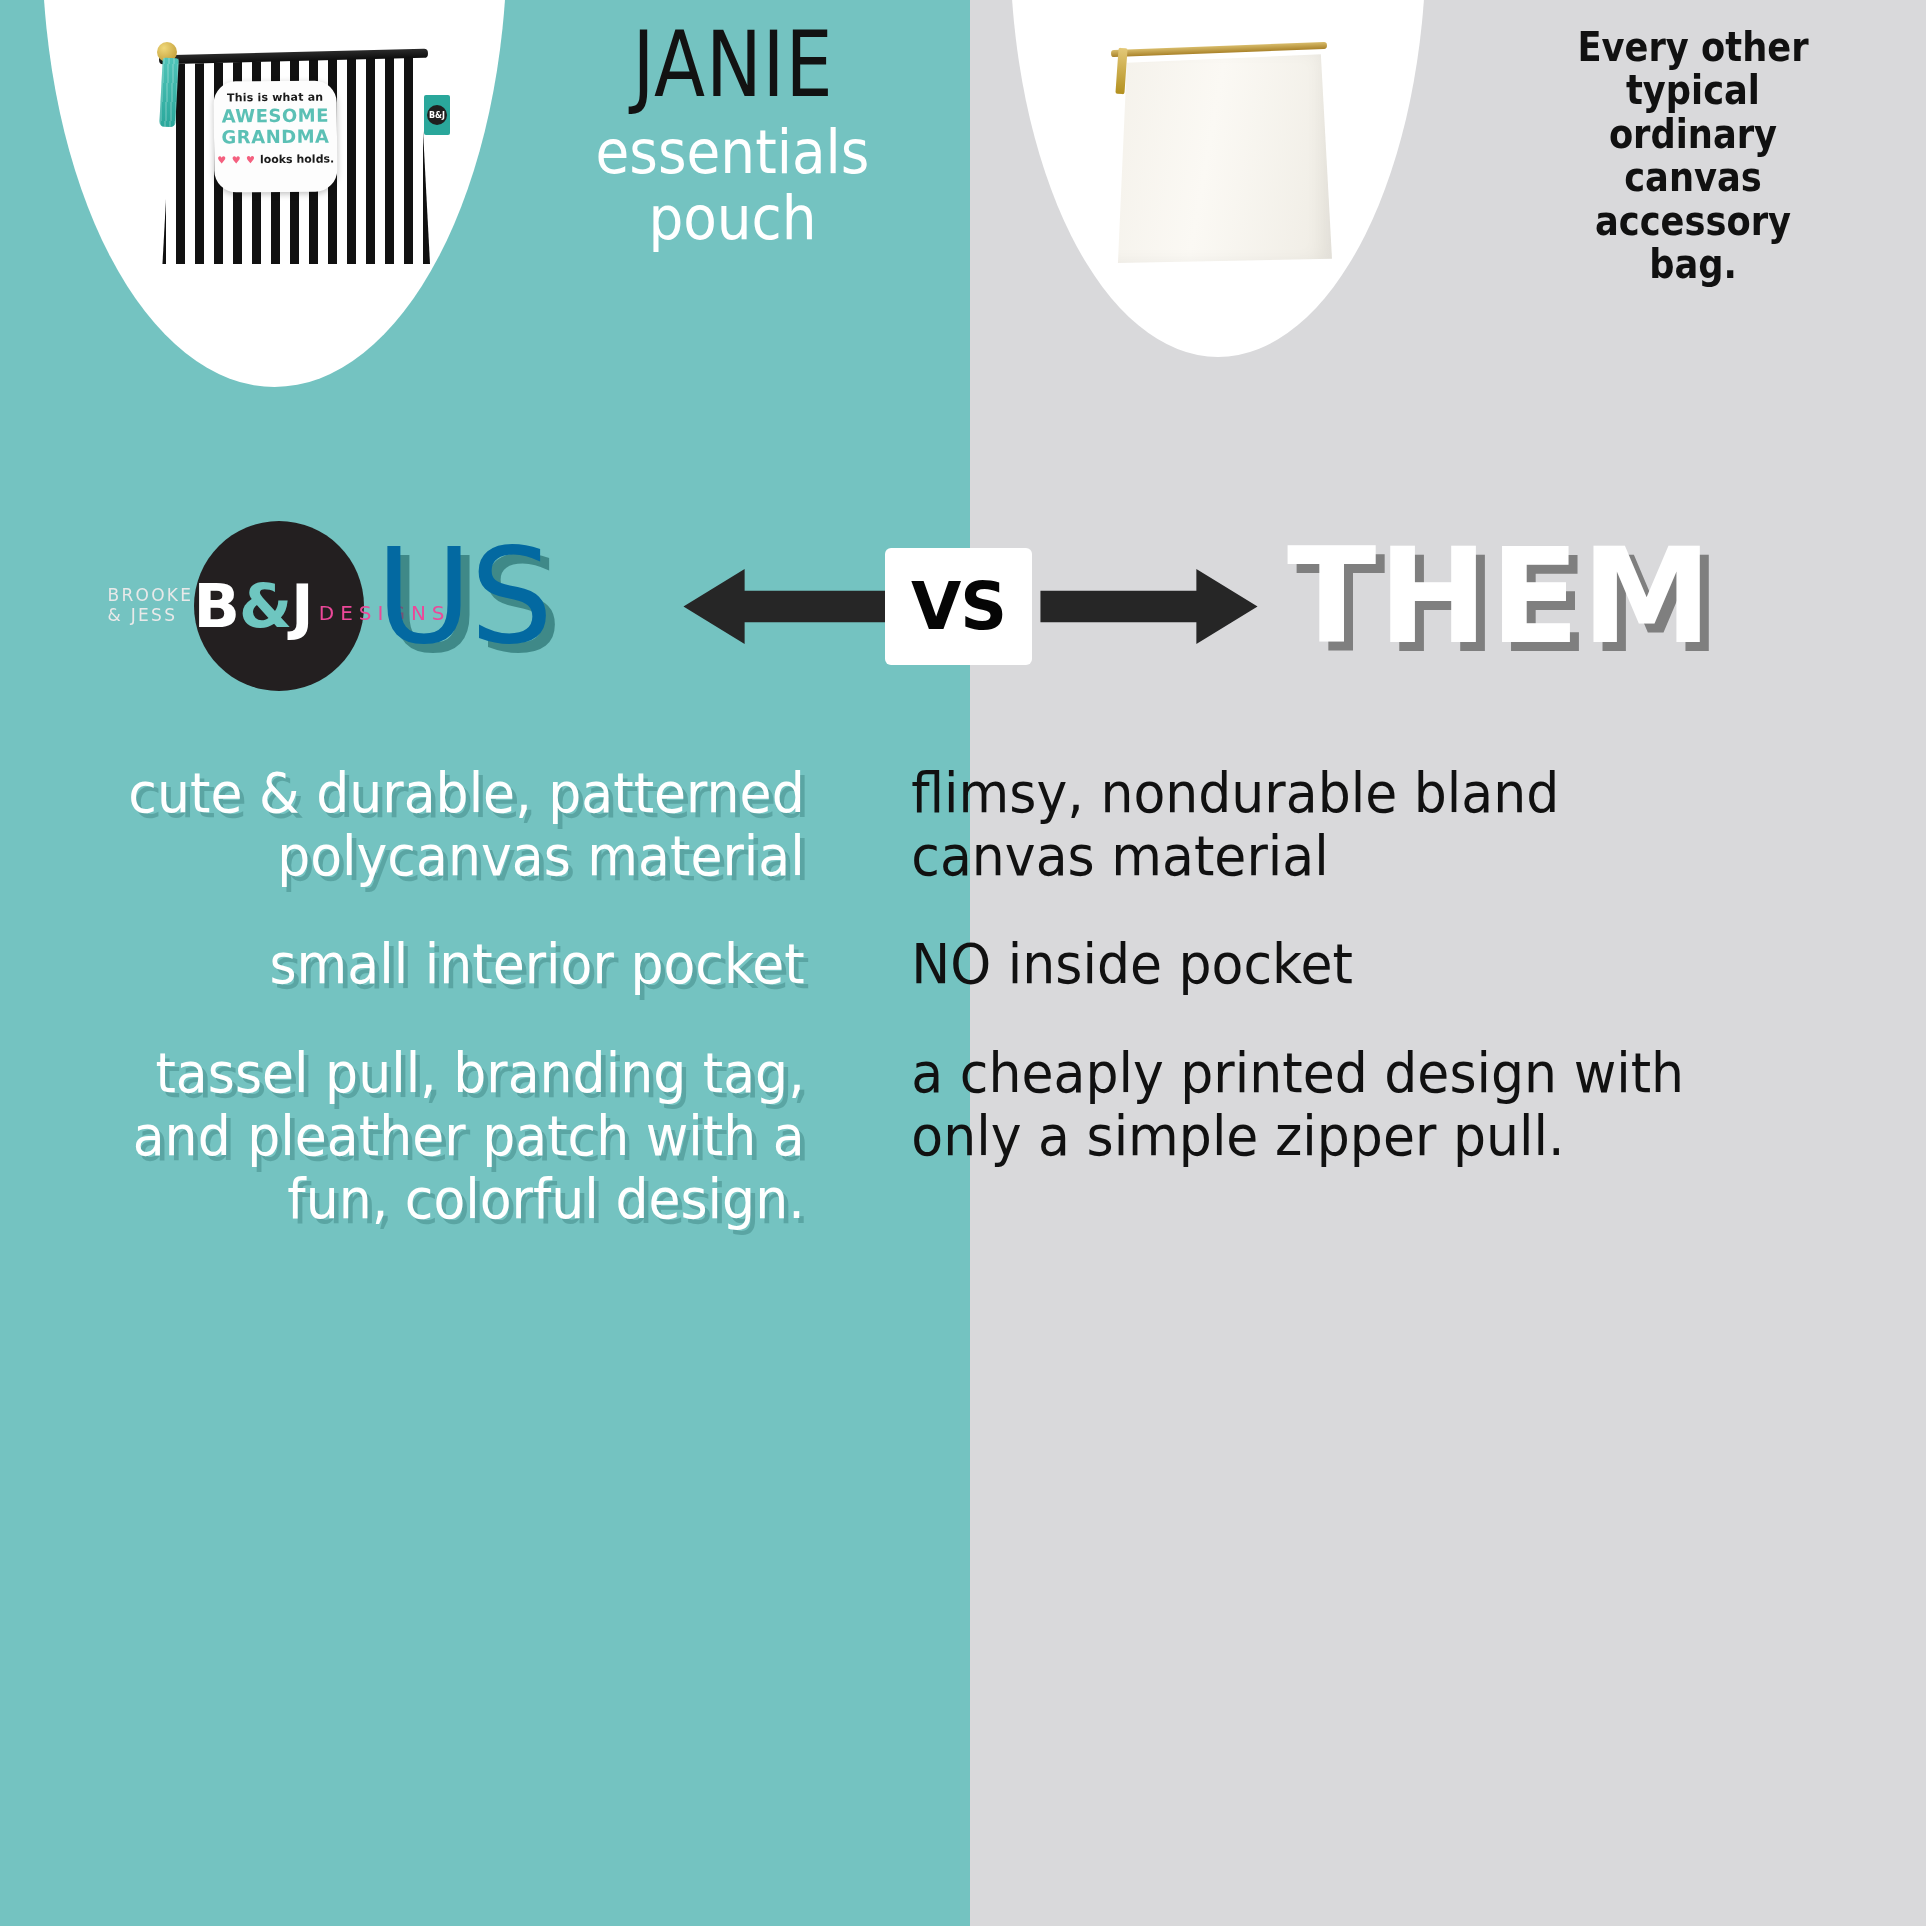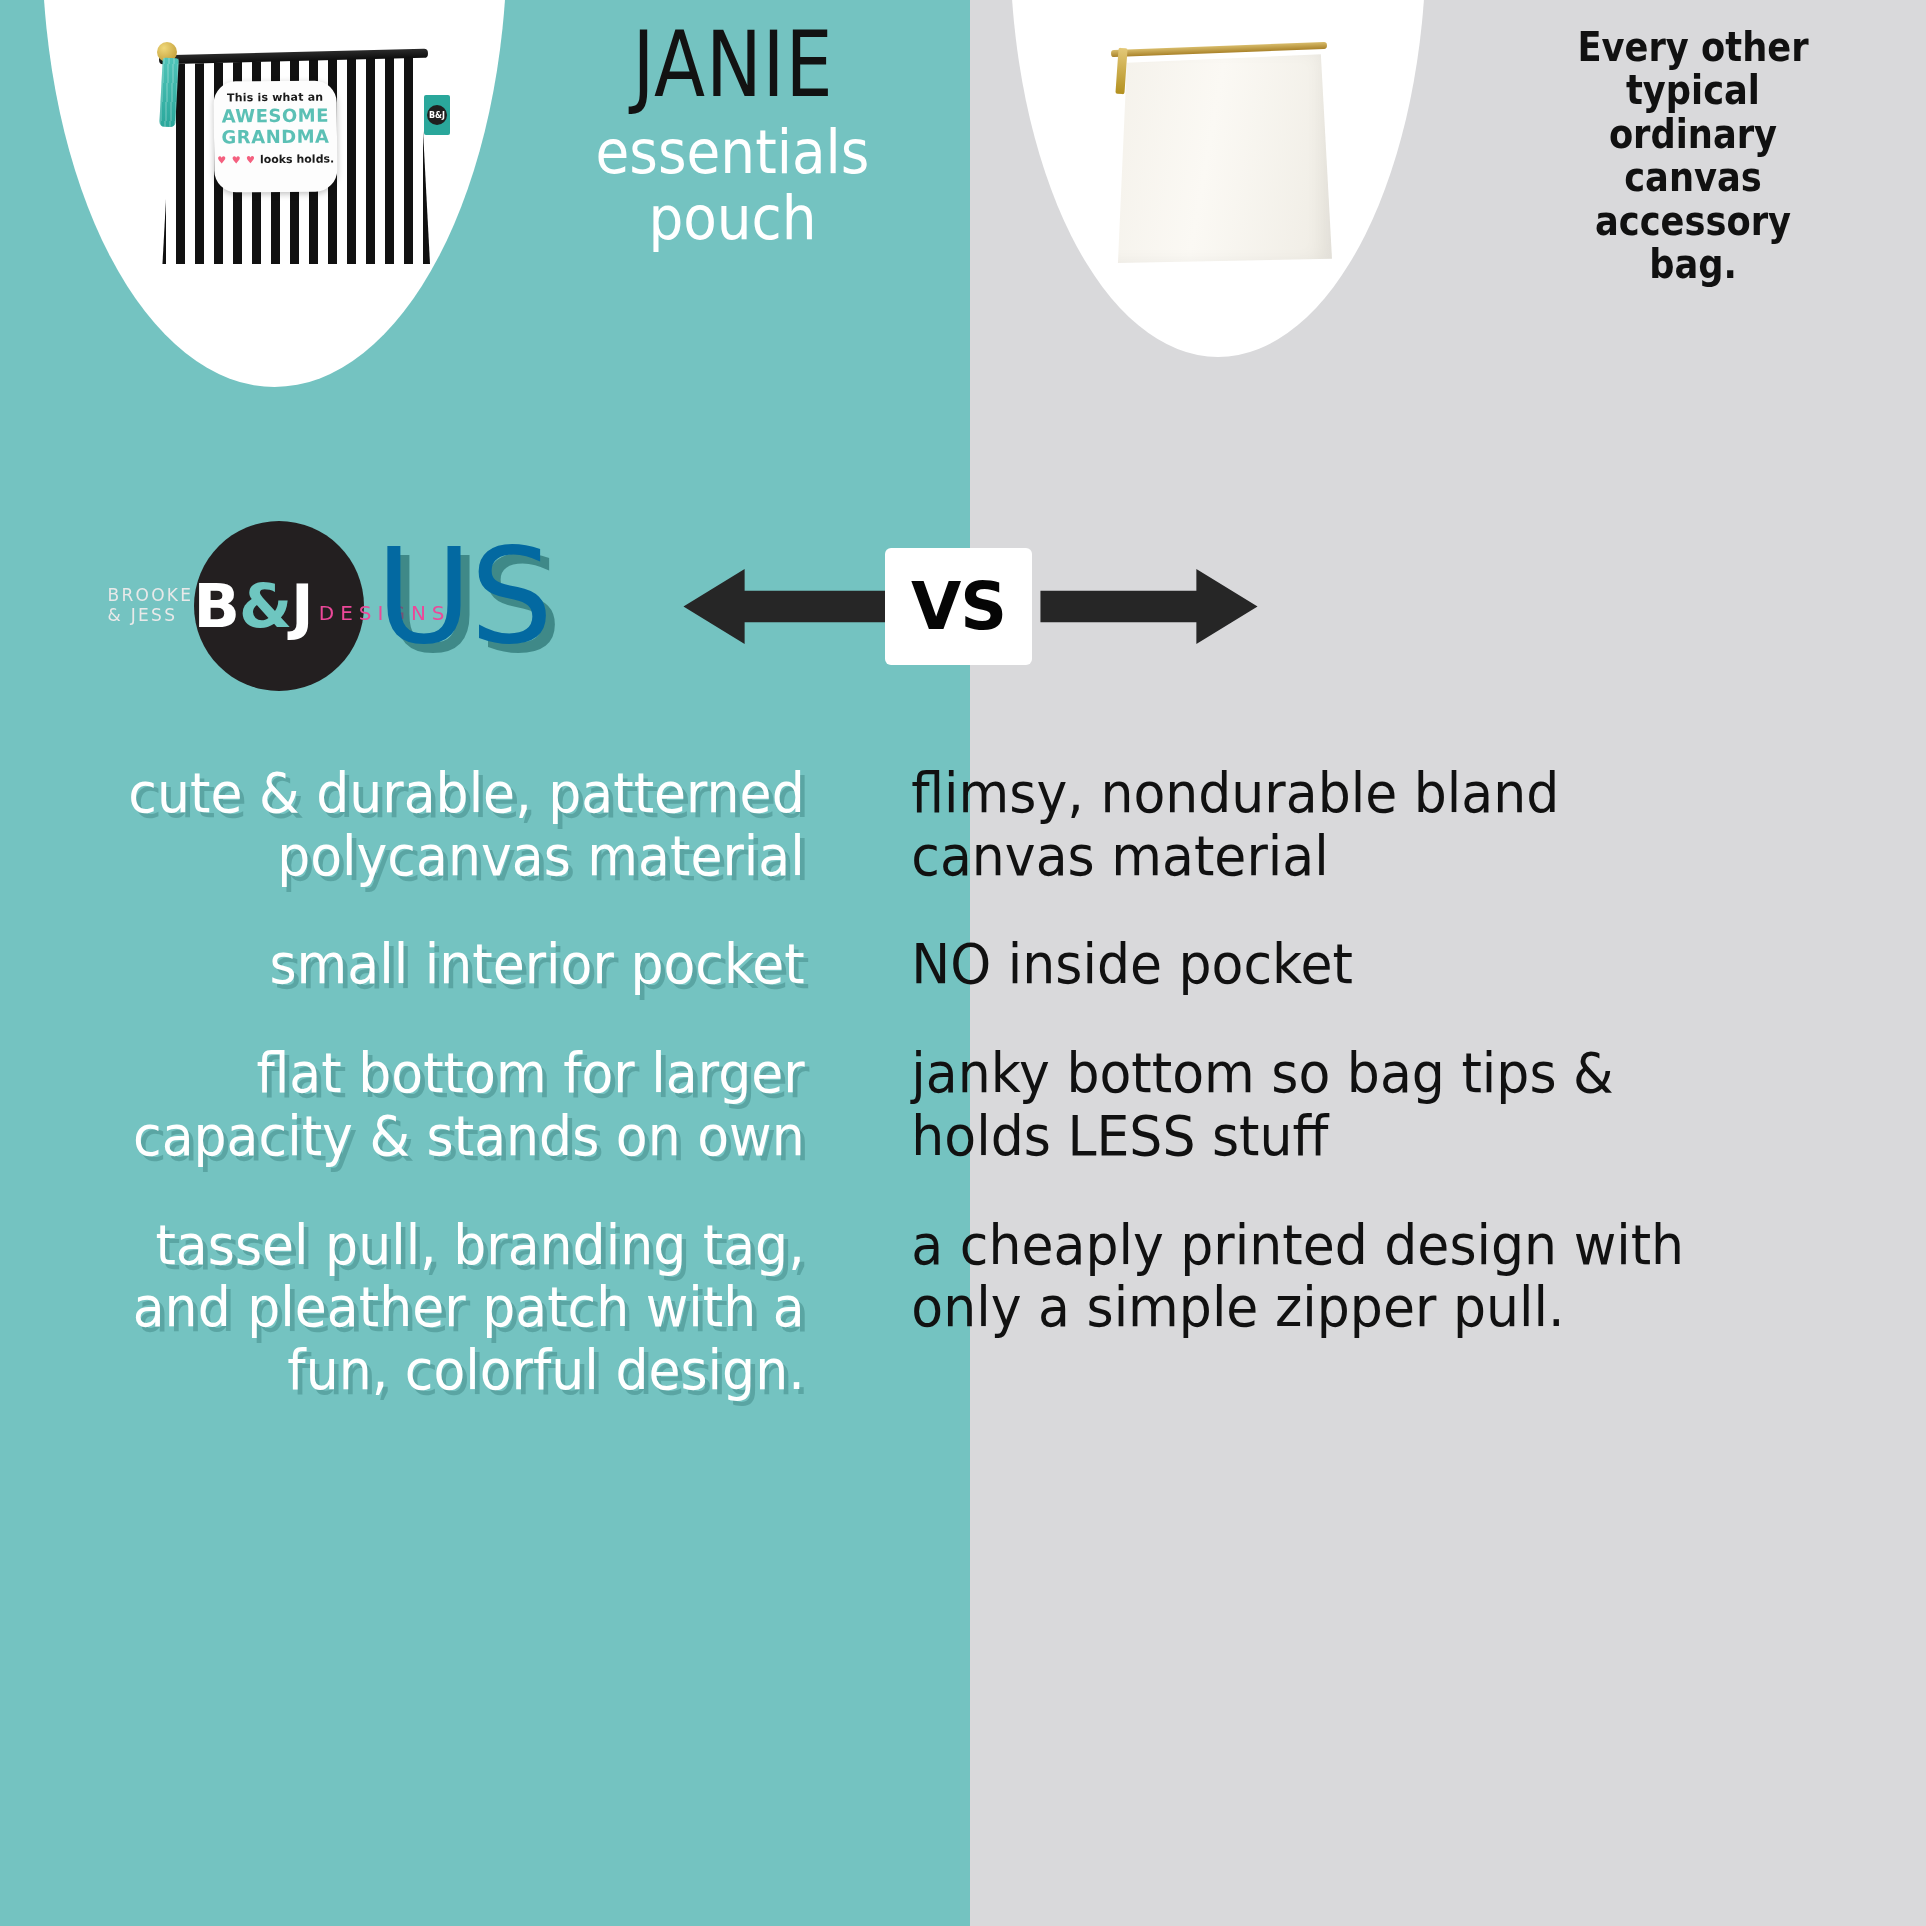--- a/index.html
+++ b/index.html
@@ -441,39 +441,36 @@
     </div>
 
     <div class="vs-badge">VS</div>
 
     <div class="arrow-right-wrap">
       <svg width="218" height="75" viewBox="0 0 220 76" xmlns="http://www.w3.org/2000/svg">
         <polygon points="220,38 158,0 158,22 0,22 0,54 158,54 158,76" fill="#262626"></polygon>
       </svg>
     </div>
 
+    <div class="them-word">THEM</div>
   </div>
 
   <div class="rows">
 
     <div class="row">
       <div class="cell-left">cute &amp; durable, patterned polycanvas material</div>
       <div class="cell-right">flimsy, nondurable bland canvas material</div>
     </div>
 
 
     <div class="row">
       <div class="cell-left">small interior pocket</div>
       <div class="cell-right">NO inside pocket</div>
     </div>
 
-    <div class="row">
-      <div class="cell-left">flat bottom for larger capacity &amp; stands on own</div>
-      <div class="cell-right">janky bottom so bag tips &amp; holds LESS stuff</div>
-    </div>
 
     <div class="row">
       <div class="cell-left">tassel pull, branding tag, and pleather patch with a fun, colorful design.</div>
       <div class="cell-right">a cheaply printed design with only a simple zipper pull.</div>
     </div>
 
   </div>
 
 </div>
 

